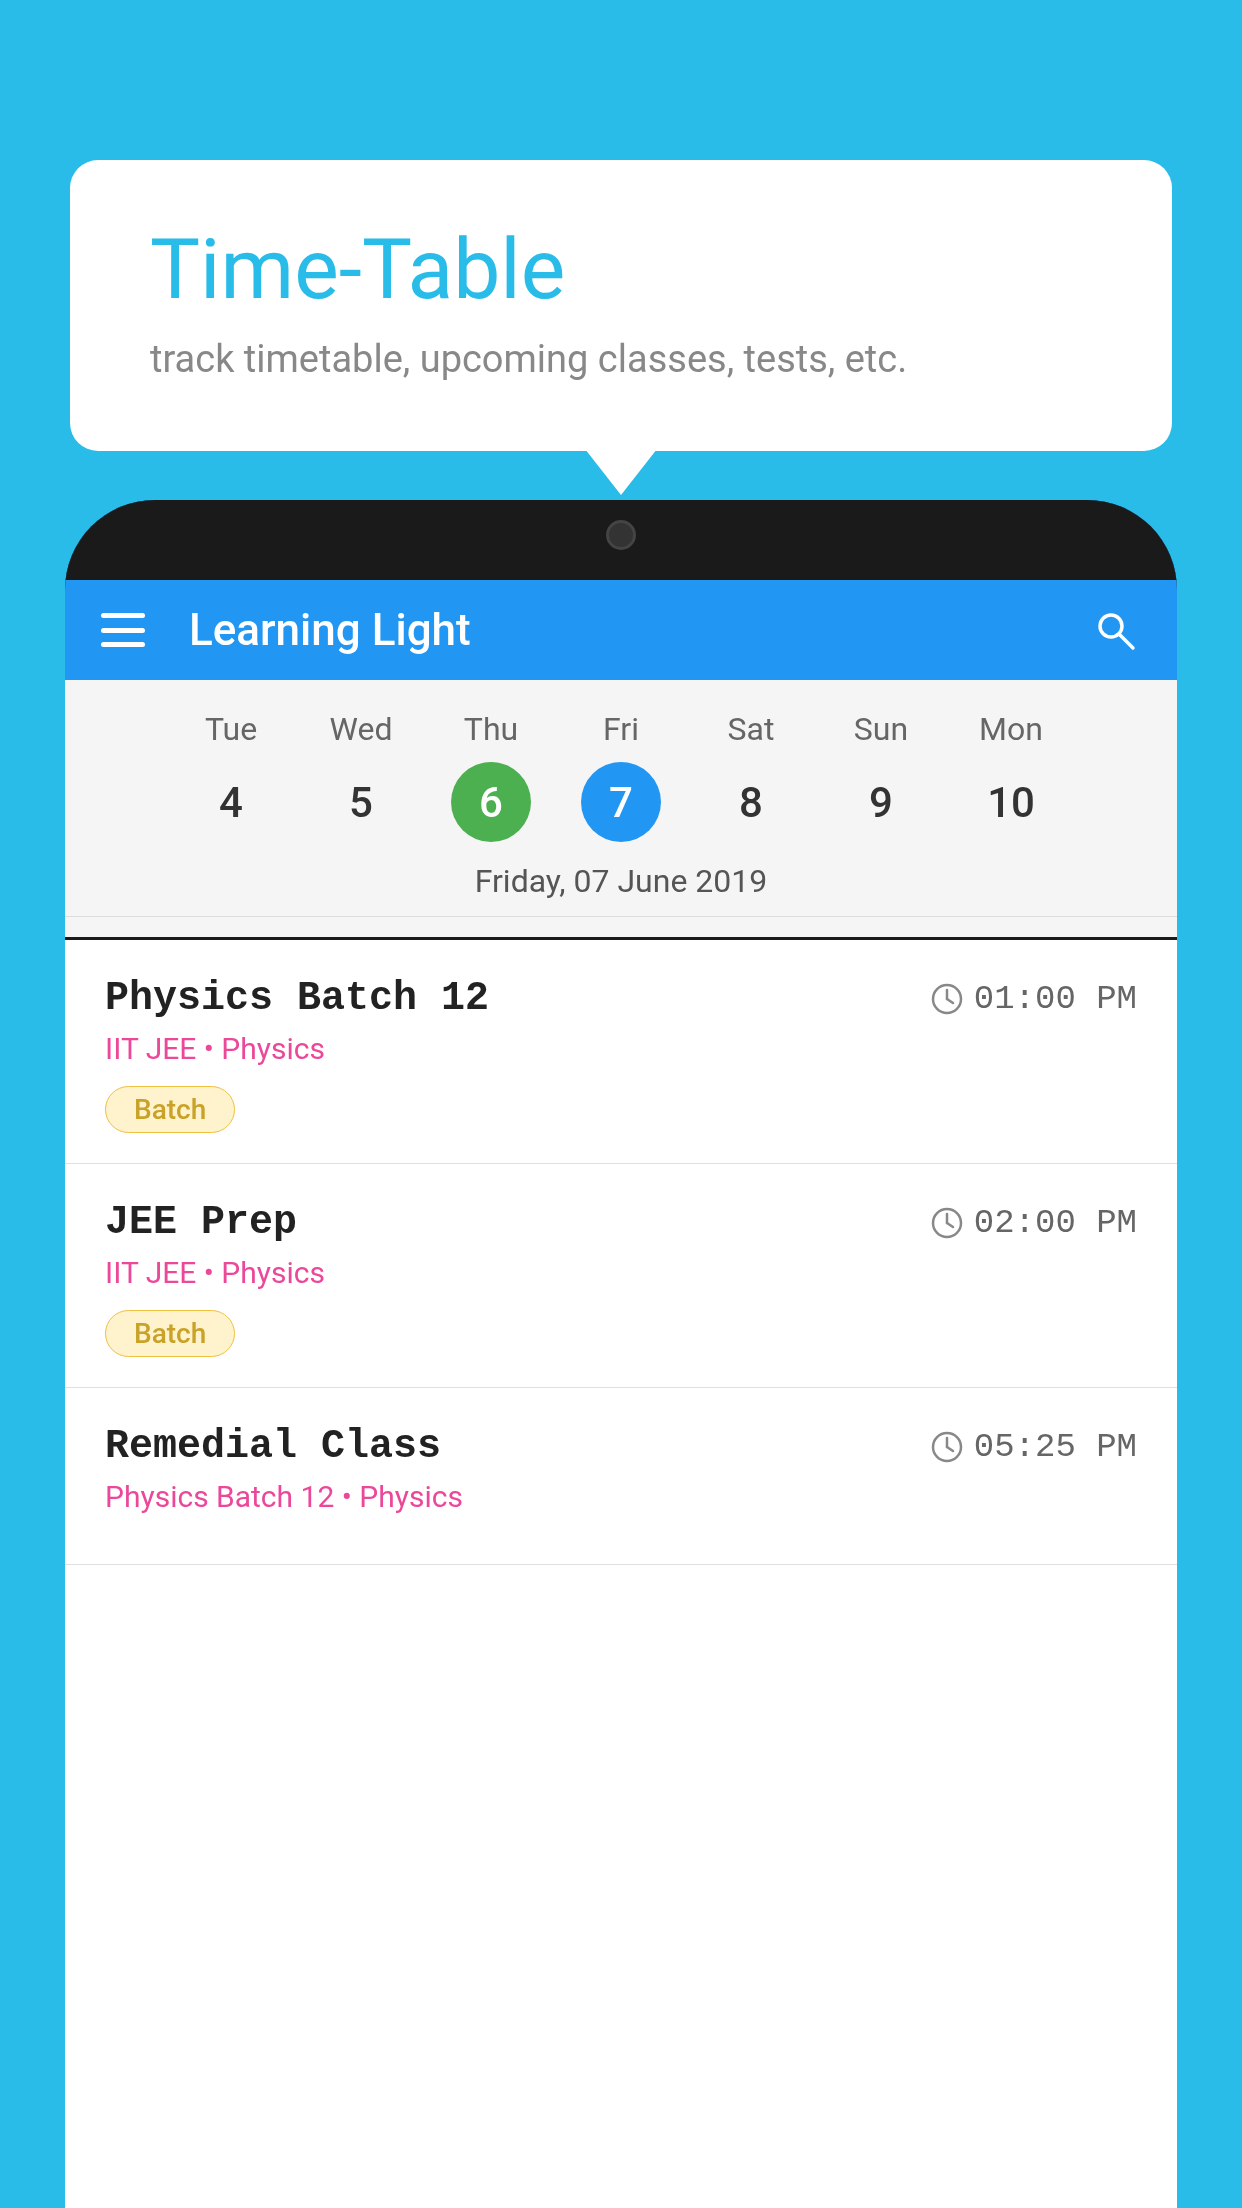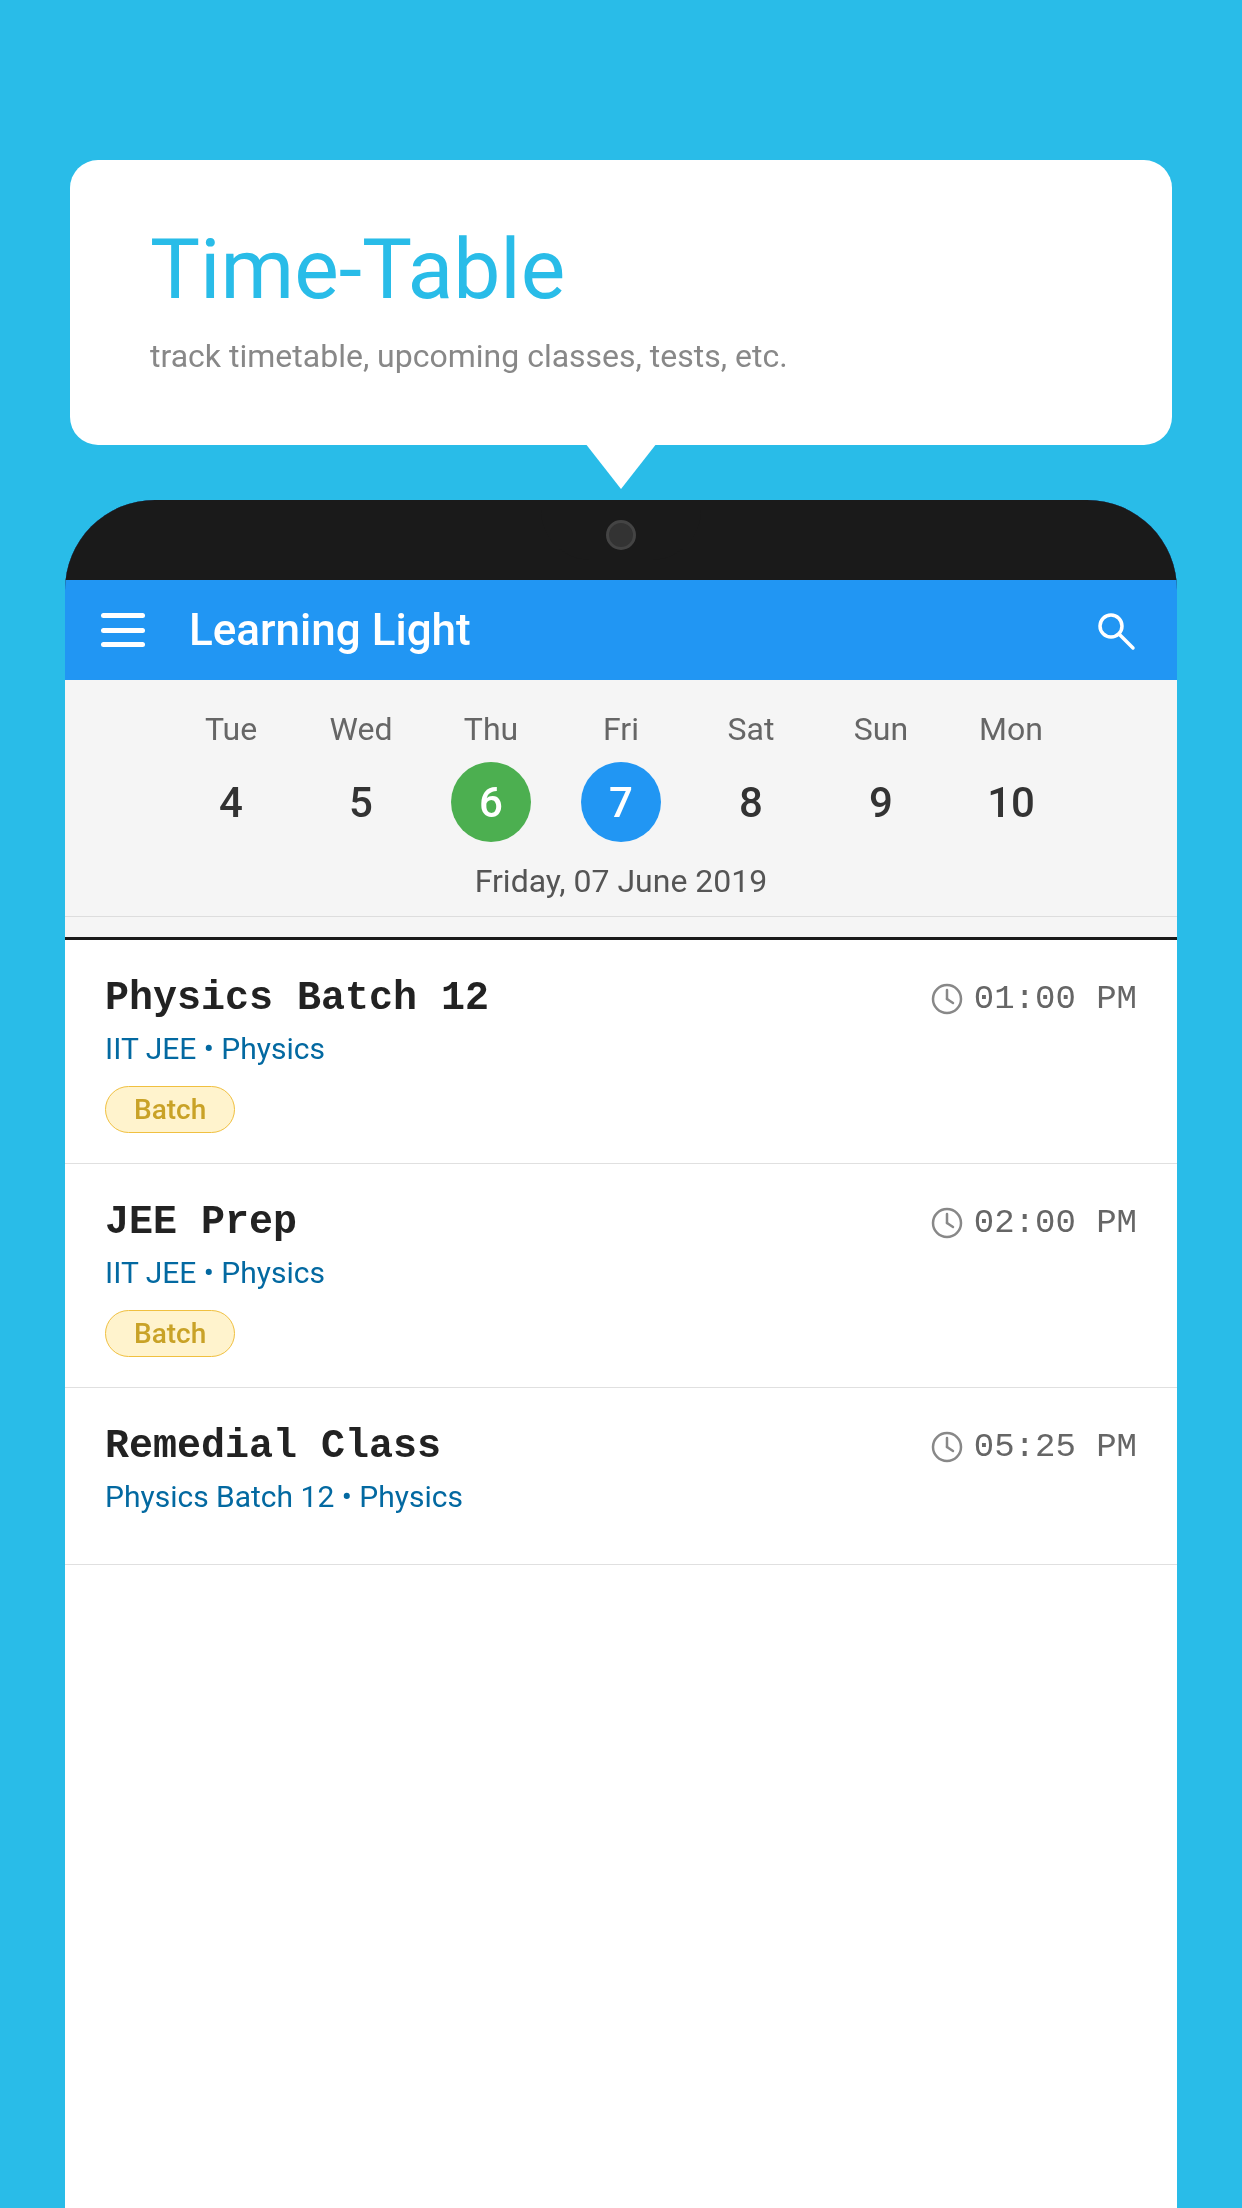--- a/index.html
+++ b/index.html
@@ -40,21 +40,21 @@
     }
 
     .tooltip-title {
       font-size: 84px;
       color: #29bce8;
       font-weight: 400;
       margin-bottom: 18px;
     }
 
     .tooltip-subtitle {
-      font-size: 32px;
+      font-size: 38px;
       color: #888;
       font-weight: 400;
     }
 
     
     .phone-frame {
       position: absolute;
       top: 500px;
       left: 65px;
       right: 65px;
@@ -266,21 +266,21 @@
     .schedule-item-time {
       display: flex;
       align-items: center;
       gap: 10px;
       font-size: 34px;
       color: #666;
     }
 
     .schedule-item-subtitle {
       font-size: 30px;
-      color: #0369a1;
+      color: #ec4899;
       margin-bottom: 20px;
     }
 
     .batch-badge {
       display: inline-block;
       background: #fff3cd;
       color: #c9a227;
       border: 1.5px solid #f0c040;
       border-radius: 30px;
       padding: 6px 28px;

